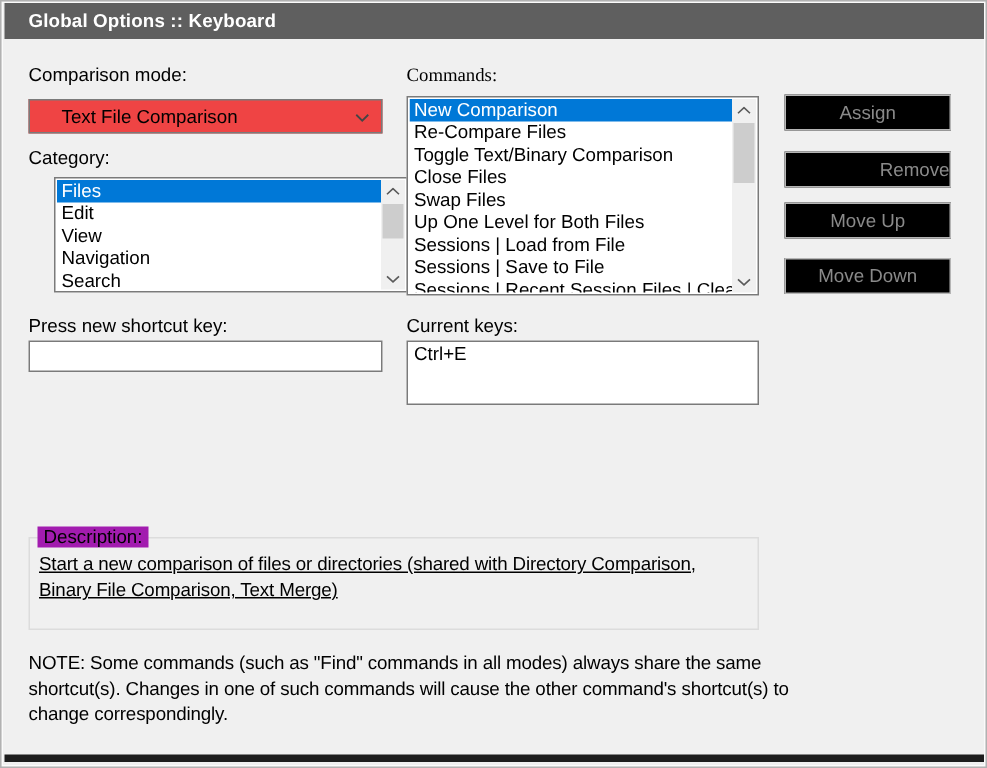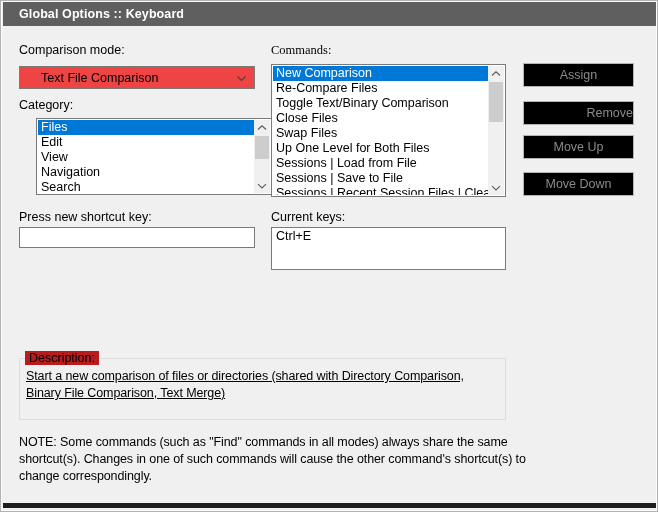--- a/index.html
+++ b/index.html
@@ -43,21 +43,21 @@
   .btn{
     position:absolute;left:522px;width:111px;height:24px;box-sizing:border-box;
     background:#000000;border:1px solid #b5b5b5;color:#8a8a8a;text-align:center;
     line-height:22px;cursor:default;
   }
   .groupbox{
     position:absolute;left:18px;top:357px;width:487px;height:62px;box-sizing:border-box;
     border:1px solid #dcdcdc;
   }
   .groupbox .legend{
-    position:absolute;top:-8px;left:5px;background:#b91c1c;padding:0 4px;white-space:nowrap;
+    position:absolute;top:-8px;left:5px;background:#a21caf;padding:0 4px;white-space:nowrap;
   }
   .groupbox .desc-text{
     position:absolute;left:6px;top:9px;width:468px;line-height:17px;letter-spacing:-0.1px;text-decoration:underline;
   }
   .note{
     position:absolute;left:18px;top:433px;width:508px;line-height:17px;letter-spacing:-0.1px;
   }
   .bottombar{position:absolute;left:2px;bottom:3px;width:653px;height:5px;background:#1d1d1d;}
 </style>
 </head>

